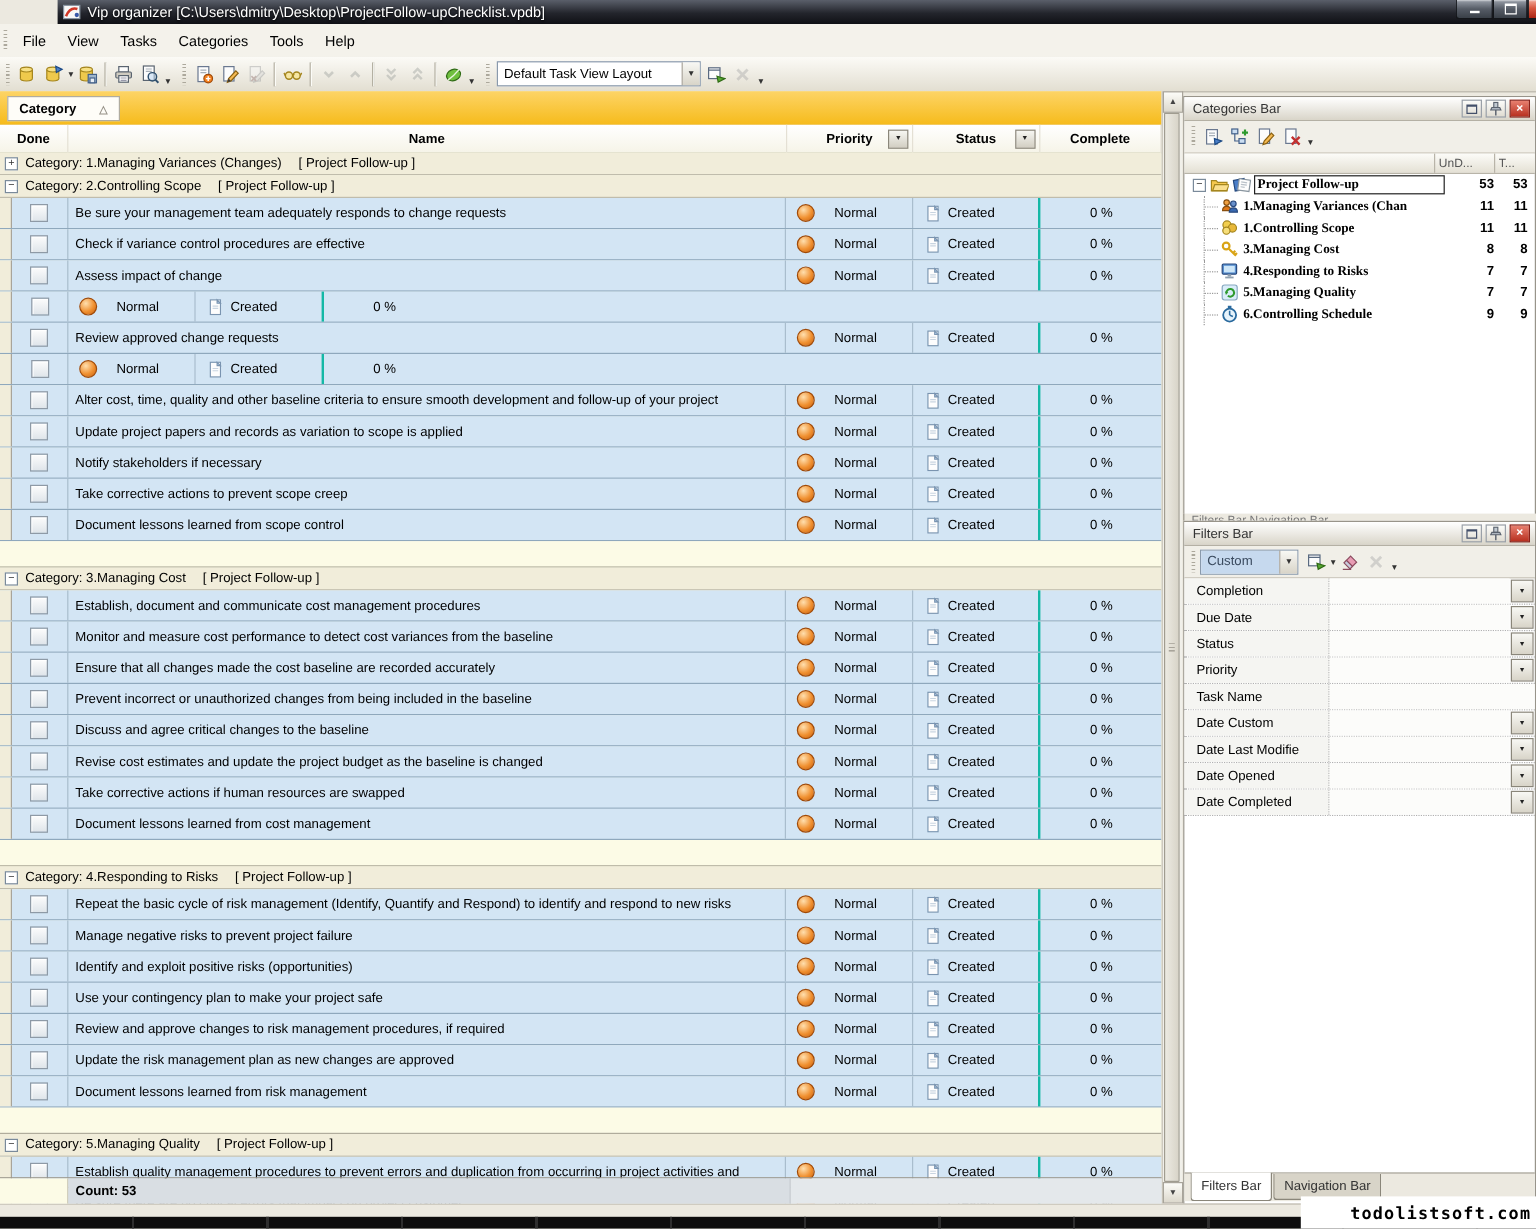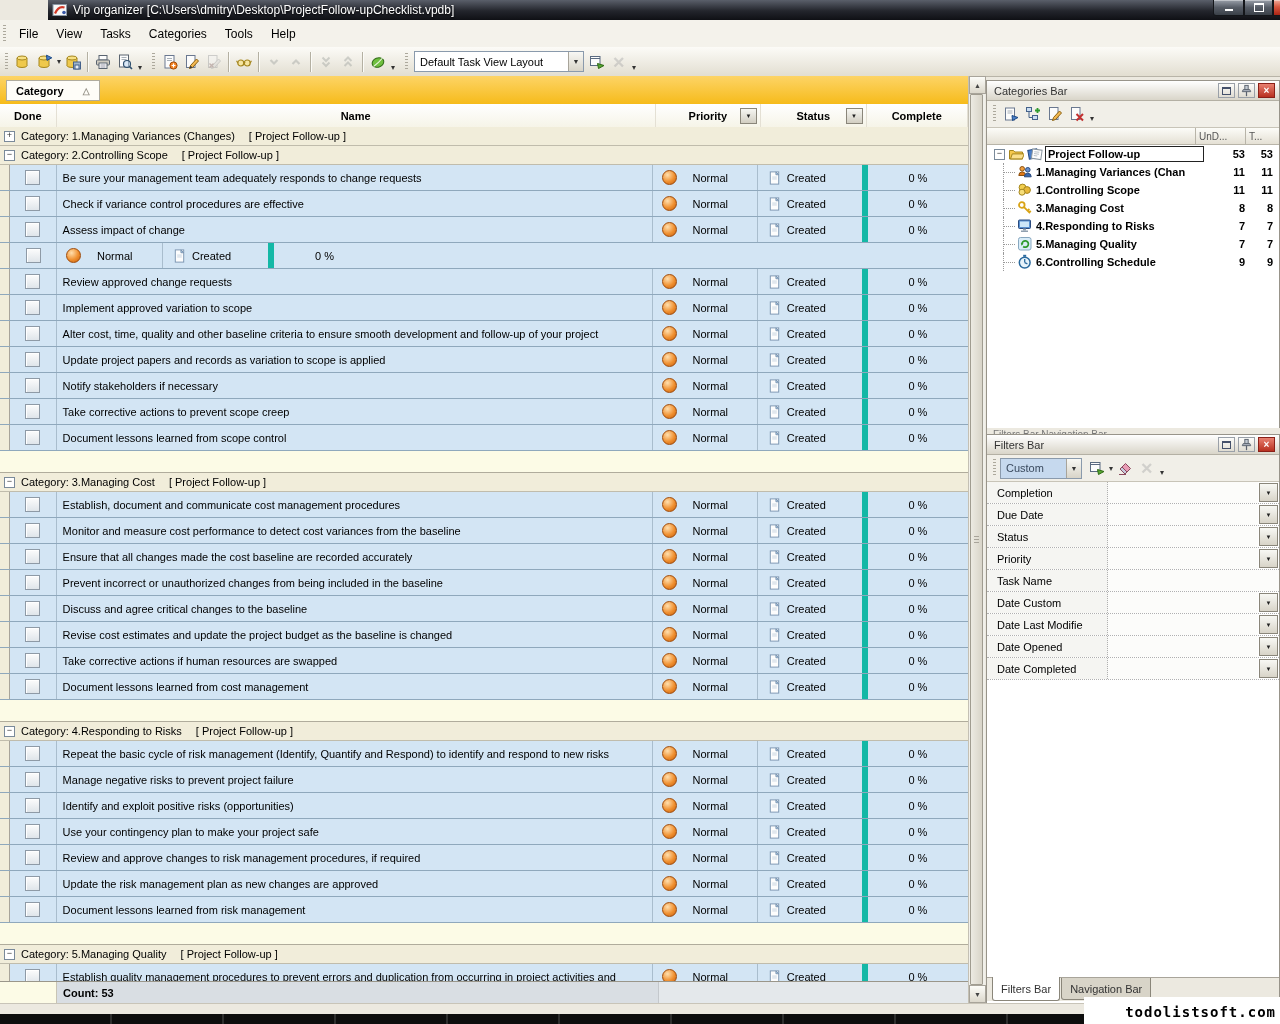--- a/index.html
+++ b/index.html
@@ -66,21 +66,21 @@
   .tind{width:9px;background:#F1EDDA;border-right:1px solid #A8A49A;flex:0 0 auto;}
   .tdone{width:46px;display:flex;align-items:center;justify-content:center;border-right:1px solid #A9BDCD;}
   .cb{width:13px;height:13px;border:1px solid #8E9AA6;background:linear-gradient(#FCFCFC,#DFE5EA);
       box-shadow:inset 1px 1px 0 #fff;}
   .tname{width:594px;display:flex;align-items:center;padding-left:6px;border-right:1px solid #A9BDCD;
          white-space:nowrap;overflow:hidden;}
   .tprio{width:96px;display:flex;align-items:center;gap:16px;padding-left:9px;border-right:1px solid #A9BDCD;}
   .pball{width:13px;height:13px;border-radius:50%;flex:0 0 auto;
          background:radial-gradient(circle at 35% 30%,#FFDFAE,#F09030 55%,#C35E0E);
          border:1px solid #A04A08;}
-  .tstat{width:96px;display:flex;align-items:center;gap:5px;padding-left:9px;border-right:6px solid #14b8a6;}
+  .tstat{width:96px;display:flex;align-items:center;gap:5px;padding-left:9px;border-right:2px solid #14b8a6;}
   .spage{width:15px;height:16px;display:flex;align-items:center;flex:0 0 auto;}
   .tcomp{width:101px;display:flex;align-items:center;justify-content:center;}
   .srow{height:21px;background:#FCFBE6;border-bottom:1px solid #B0AC9C;}
   .gridfooter{position:absolute;left:0;right:17px;bottom:0;height:21px;display:flex;
               border-top:1px solid #9A968A;z-index:5;}
   .foy{width:56px;background:#FCFBE6;border-right:1px solid #C8C4B4;}
   .fog{width:595px;background:#D9DEE3;display:flex;align-items:center;padding-left:6px;
        font-weight:bold;border-right:1px solid #C4C8CC;}
   .fog2{flex:1;background:#E4E8EB;}
   .vscroll{position:absolute;right:0;top:0;bottom:0;width:16px;background:#F1F0EA;border-left:1px solid #C4C0B4;}
@@ -111,21 +111,21 @@
   .colhead .sp{flex:1;}
   .colhead .c1{width:46px;border-left:1px solid #B8B4A8;padding-left:3px;height:100%;display:flex;align-items:center;}
   .colhead .c2{width:30px;border-left:1px solid #B8B4A8;padding-left:3px;height:100%;display:flex;align-items:center;}
   .tree{font-weight:bold;}
   .tnode{height:18px;display:flex;align-items:center;}
   .tnode .texp{width:9px;height:9px;margin:0 3px 0 7px;background:#fff;border:1px solid #7A8A9A;
         font-size:9px;line-height:7px;text-align:center;color:#333;font-weight:normal;flex:0 0 auto;}
   .tguide{width:13px;height:100%;margin-left:16px;border-left:1px dotted #9A9A9A;position:relative;flex:0 0 auto;}
   .tguide::after{content:'';position:absolute;left:0;top:50%;width:11px;border-top:1px dotted #9A9A9A;}
   .ticon{width:16px;height:16px;display:flex;align-items:center;margin-right:3px;flex:0 0 auto;}
-  .tlabel{white-space:nowrap;overflow:hidden;flex:1;}
+  .tlabel{white-space:nowrap;overflow:hidden;flex:1;font-family:Liberation Serif, serif;}
   .tlabel.sel{outline:1px solid #222;background:#fff;padding:1px 2px;}
   .tnum{width:42px;text-align:right;padding-right:4px;flex:0 0 auto;}
   .tnum2{width:24px;text-align:right;padding-right:6px;flex:0 0 auto;}
   
   .frow{height:21px;display:flex;align-items:stretch;border-bottom:1px dotted #B0B0B0;}
   .flabel{width:110px;display:flex;align-items:center;padding-left:10px;
           border-right:1px dotted #B0B0B0;background:#F5F5F2;}
   .fval{flex:1;background:#FCFCFA;}
   .fdd{width:17px;margin:1px;border:1px solid #8A867A;background:linear-gradient(#F8F8F4,#D8D4C8);
        display:flex;align-items:center;justify-content:center;flex:0 0 auto;}
@@ -484,23 +484,20 @@
             </span>
             <span>Created</span>
           </span>
           <span class="tcomp">0 %</span>
         </div>
         <div class="trow">
           <span class="tind"></span>
           <span class="tdone">
             <span class="cb"></span>
           </span>
-          <span class="tname">
-            <span>Implement approved variation to scope</span>
-          </span>
           <span class="tprio">
             <span class="pball"></span>
             <span>Normal</span>
           </span>
           <span class="tstat">
             <span class="spage">
               <svg width="16" height="16" viewBox="0 0 16 16" xmlns="http://www.w3.org/2000/svg">
                 <rect x="3.5" y="1.5" width="9" height="13" fill="#FDFDFD" stroke="#7A94B0"></rect>
                 <path d="M9.5 1.5 L12.5 4.5 L9.5 4.5 Z" fill="#AECBEA" stroke="#7A94B0"></path>
                 <line x1="5.5" y1="7" x2="10.5" y2="7" stroke="#C8D4E0"></line>

